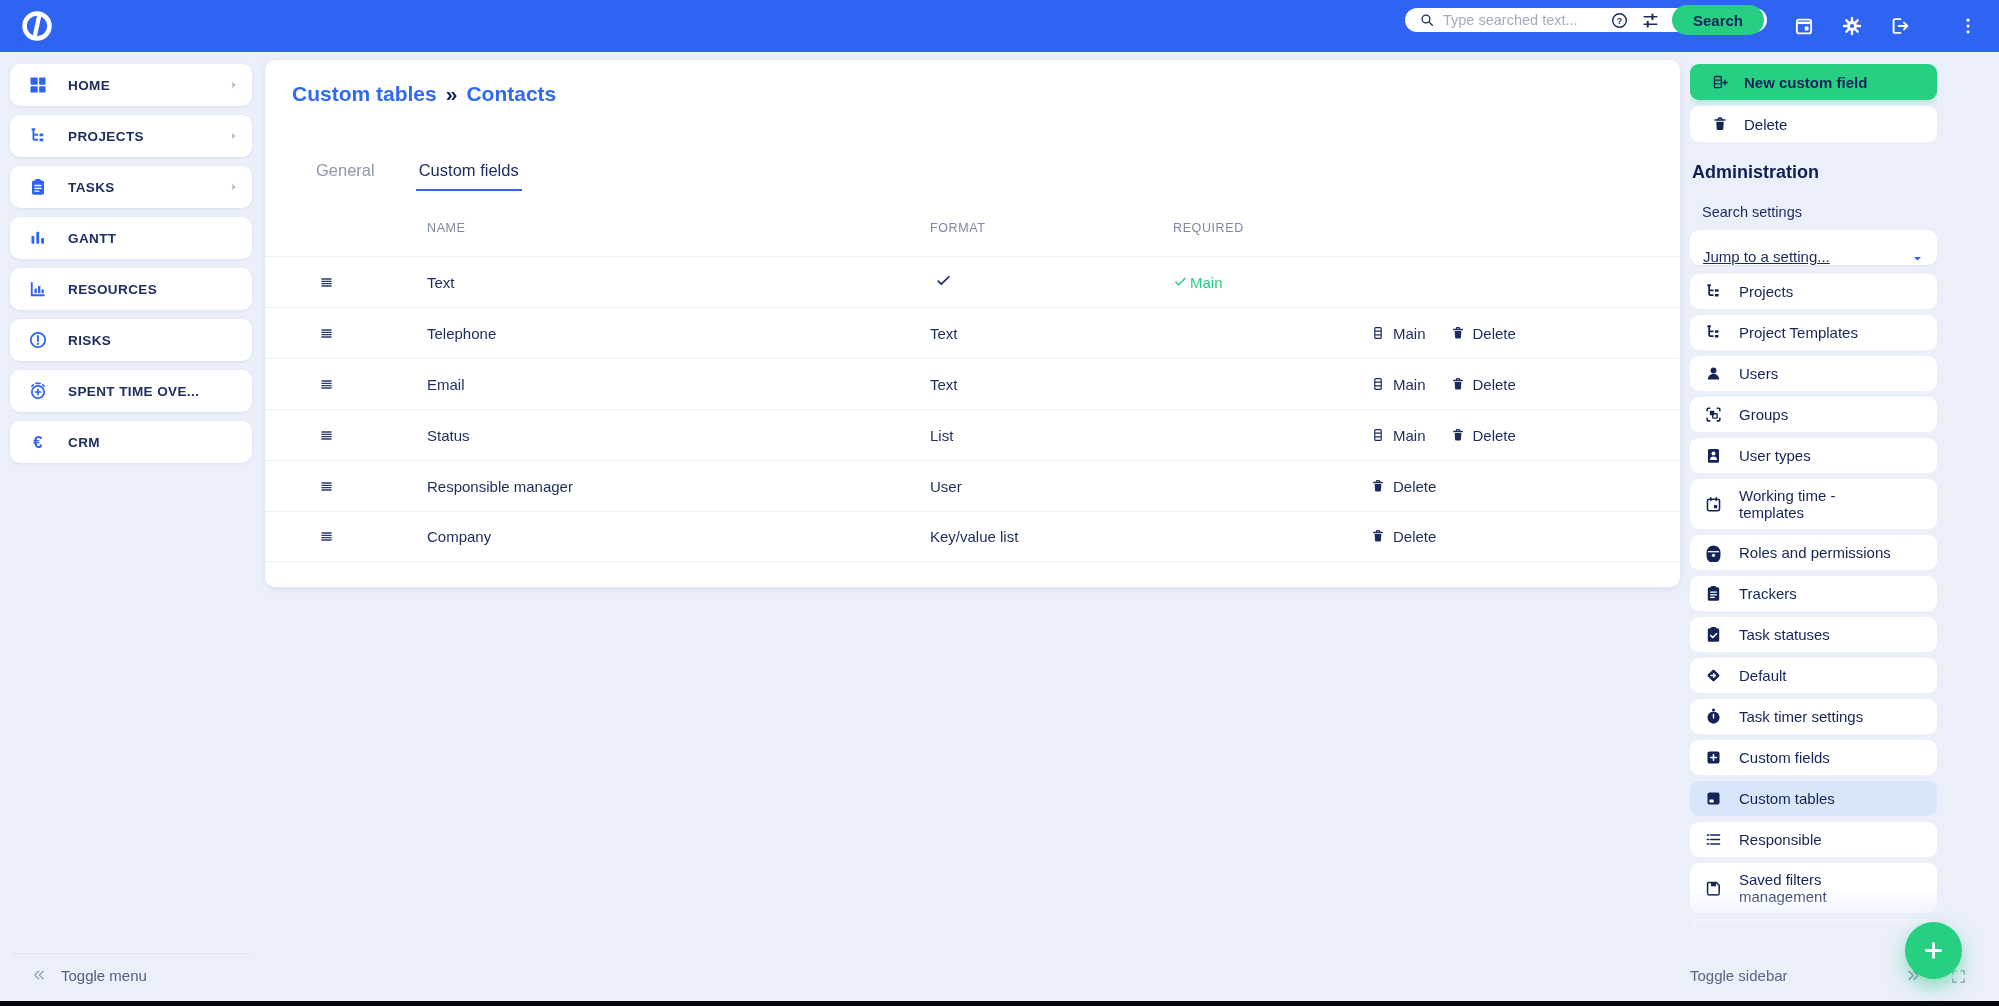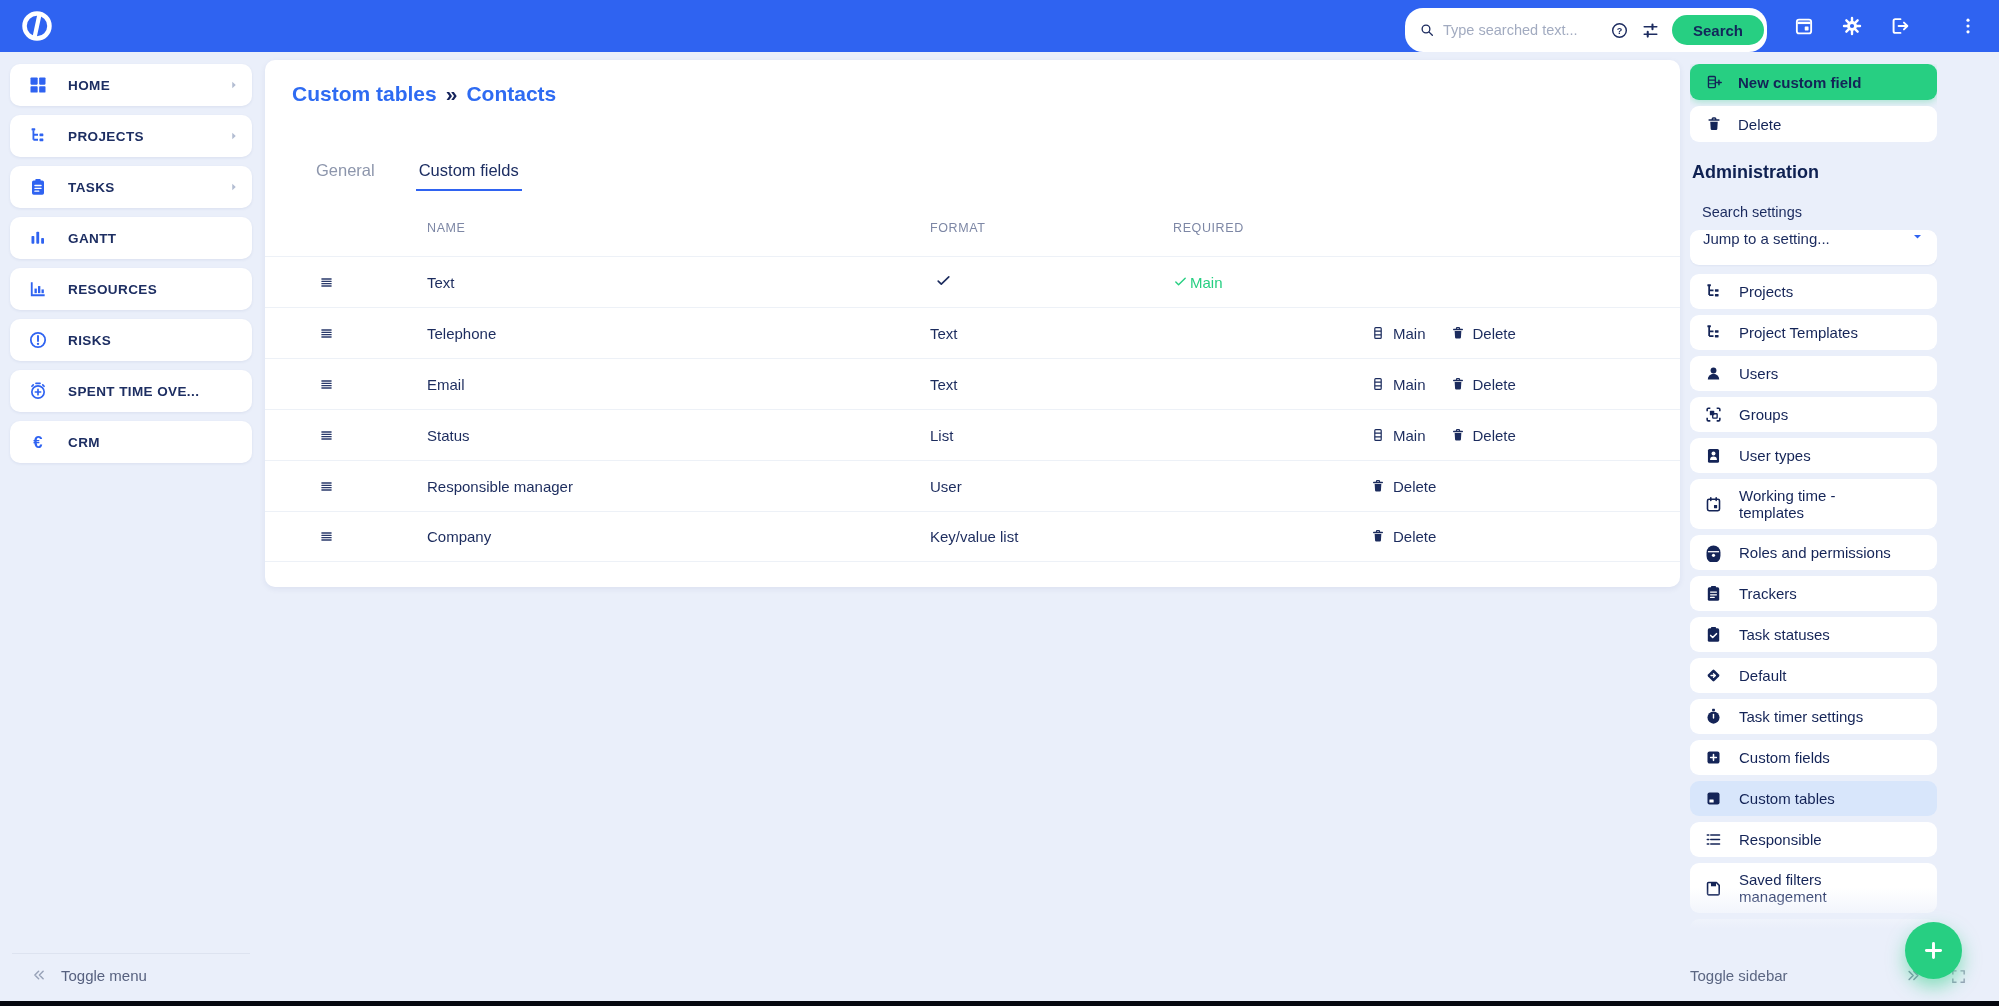--- a/index.html
+++ b/index.html
@@ -4,21 +4,21 @@
 <style>
   html,body{margin:0;padding:0;}
   body{width:1999px;height:1006px;position:relative;overflow:hidden;background:#eaeffa;
        font-family:"Liberation Sans","DejaVu Sans",sans-serif;color:#17265c;}
   .icon{display:inline-block;flex:none;}
   .icon svg{width:100%;height:100%;display:block;}
 
   
   .topbar{position:absolute;left:0;top:0;width:100%;height:52px;background:#2f63f1;}
   .logo{position:absolute;left:20px;top:9px;width:34px;height:34px;color:#fff;cursor:pointer;}
-  .search-pill{position:absolute;left:1405px;top:8px;width:362px;height:44px;background:#fff;
+  .search-pill{position:absolute;left:1405px;top:8px;width:362px;height:24px;background:#fff;
     border-radius:18px;display:flex;align-items:center;padding:0 3px 0 14px;box-sizing:border-box;}
   .sp-search{width:16px;height:16px;color:#1c2b5e;}
   .search-input{flex:1;min-width:0;border:none;outline:none;background:transparent;
     font-family:inherit;font-size:14.5px;color:#33415e;padding:0 8px;}
   .search-input::placeholder{color:#a2abc0;}
   .pill-ic{width:19px;height:19px;color:#1d2c60;margin:0 6px;cursor:pointer;}
   .search-btn{height:30px;border:none;border-radius:15px;background:#27cf82;color:#12265a;
     font-family:inherit;font-weight:bold;font-size:15px;padding:0 21px;margin-left:6px;cursor:pointer;}
   .top-ic{position:absolute;top:15px;width:22px;height:22px;color:#fff;cursor:pointer;}
   .ti-cal{left:1793px;}.ti-gear{left:1841px;}.ti-exit{left:1889px;}
@@ -54,31 +54,31 @@
   .cell-name,.cell-format{font-size:15px;color:#1c2c5e;}
   .req-check{width:17px;height:17px;color:#1c2c5e;margin-left:5px;}
   .cell-actions{display:flex;align-items:center;gap:24px;}
   .act{display:flex;align-items:flex-start;gap:7px;font-size:15px;color:#1c2c5e;cursor:pointer;}
   .act .icon{width:16px;height:16px;}
   .act.main-on{color:#27cf82;gap:2px;cursor:default;}
   .act.main-on .icon{width:15px;height:15px;}
 
   
   .rightbar{position:absolute;left:1690px;top:64px;width:247px;height:876px;overflow:hidden;}
-  .rb-btn{height:36px;border-radius:9px;display:flex;align-items:center;padding:0 15px;
+  .rb-btn{height:36px;border-radius:9px;display:flex;align-items:center;padding:0 21px;
     box-sizing:border-box;margin-bottom:6px;cursor:pointer;font-size:15px;color:#132457;}
   .rb-btn .icon{width:18px;height:18px;}
   .rb-btn .rb-btn-label{margin-left:15px;}
   .rb-btn.green{background:#27cf82;box-shadow:0 2px 7px rgba(39,207,130,.35);font-weight:bold;}
   .rb-btn.white{background:#fff;}
   .rb-heading{margin:20px 0 0 2px;font-size:18px;font-weight:bold;color:#0f2152;}
   .rb-sub{margin:21px 0 0 12px;font-size:14.5px;color:#1a2a5e;}
   .rb-select{margin-top:10px;height:35px;background:#fff;border-radius:9px;display:flex;
-    align-items:flex-start;padding:0 13px;font-size:15px;color:#1a2a5e;cursor:pointer;
-    box-shadow:0 1px 2px rgba(25,45,110,.05);}
+    align-items:flex-end;padding:0 13px;font-size:15px;color:#1a2a5e;cursor:pointer;
+    box-shadow:0 1px 2px rgba(25,45,110,.05);text-decoration:underline;}
   .rb-select .caret{margin-left:auto;width:13px;height:13px;color:#2f63f1;}
   .rb-list{margin-top:9px;}
   .rb-item{min-height:34px;background:#fff;border-radius:9px;margin-bottom:6px;display:flex;
     align-items:center;padding:8px 10px 8px 14px;box-sizing:border-box;cursor:pointer;}
   .rb-item.active{background:#d8e6fb;}
   .rb-ic{width:19px;height:19px;color:#142457;}
   .rb-label{margin-left:16px;font-size:15px;color:#142457;line-height:17px;max-width:163px;}
   .rb-fade{position:absolute;left:1680px;top:888px;width:280px;height:52px;
     background:linear-gradient(rgba(234,239,250,0),#eaeffa 78%);pointer-events:none;z-index:2;}
 

